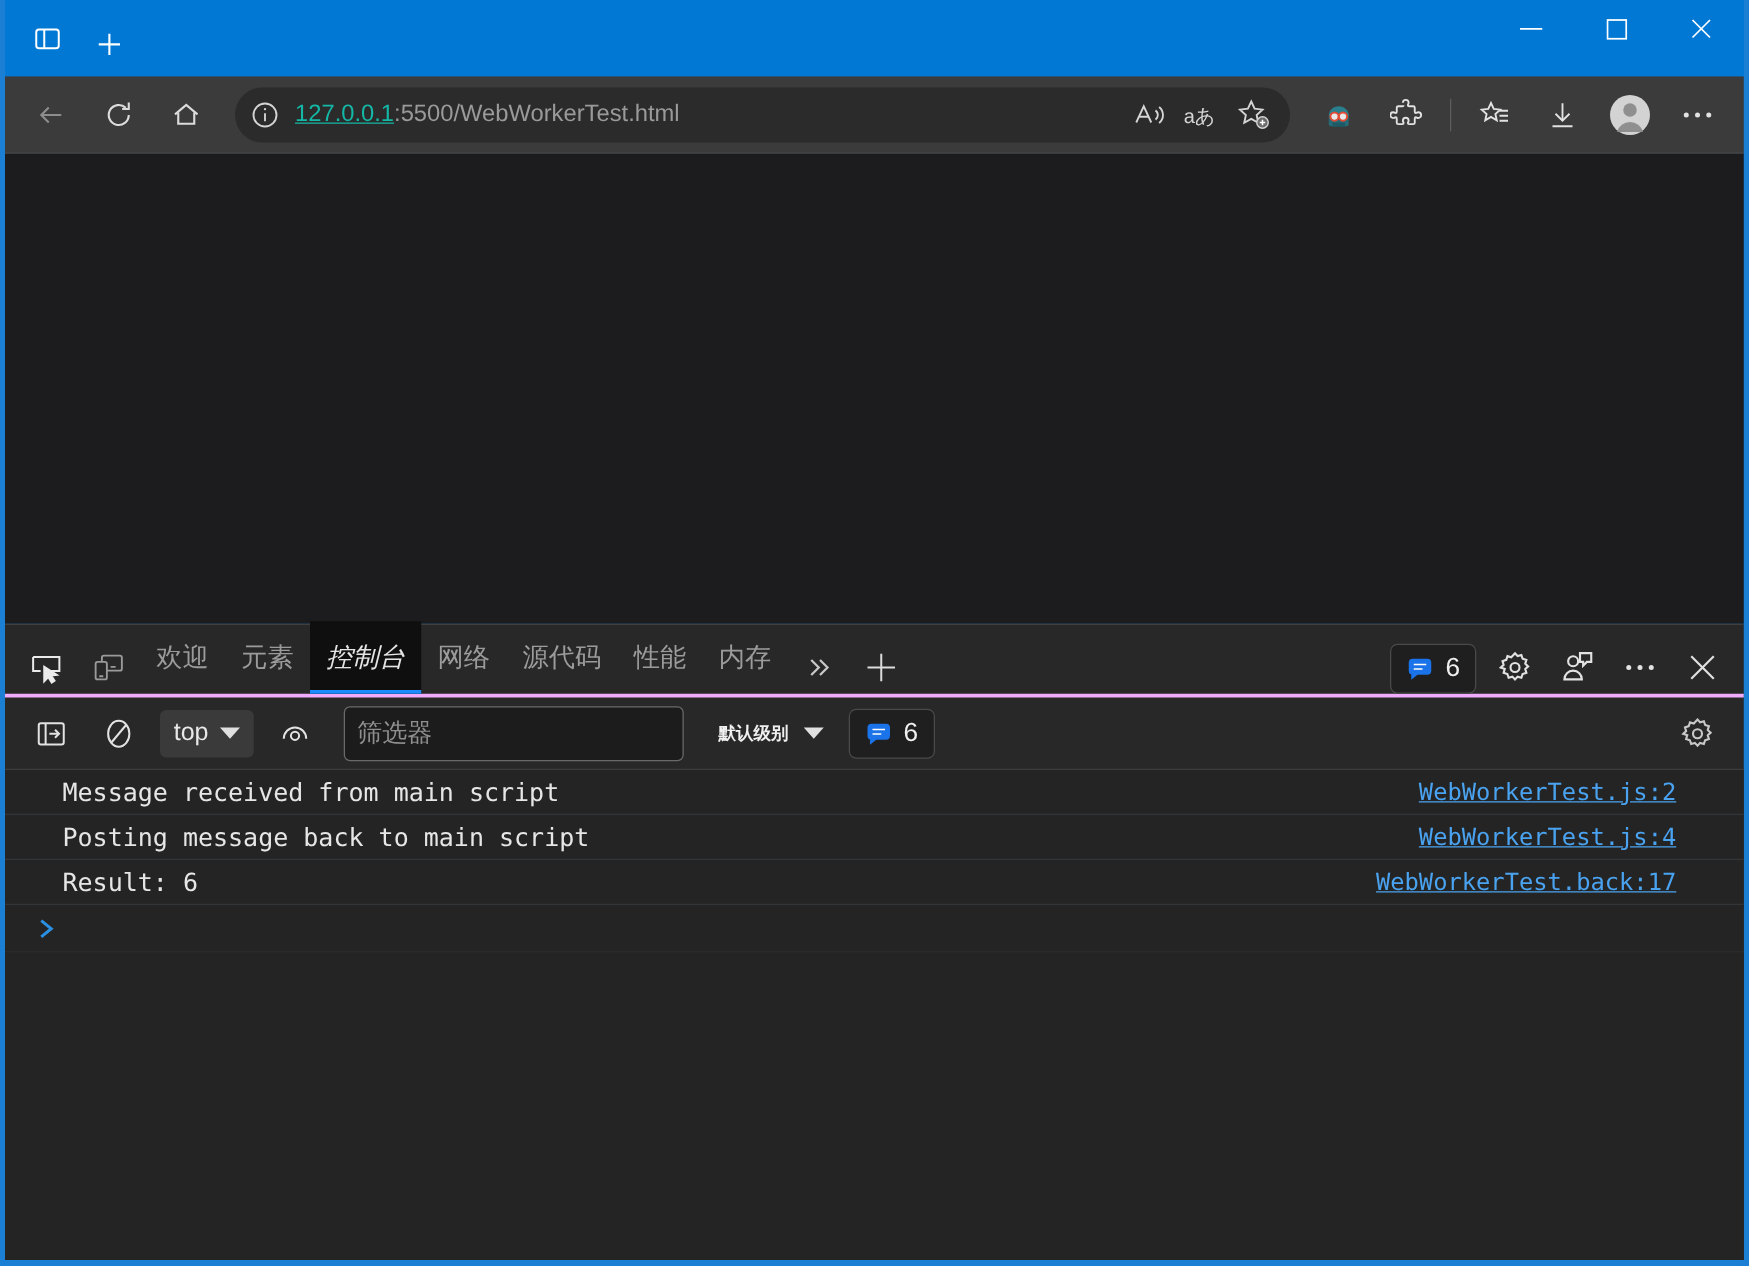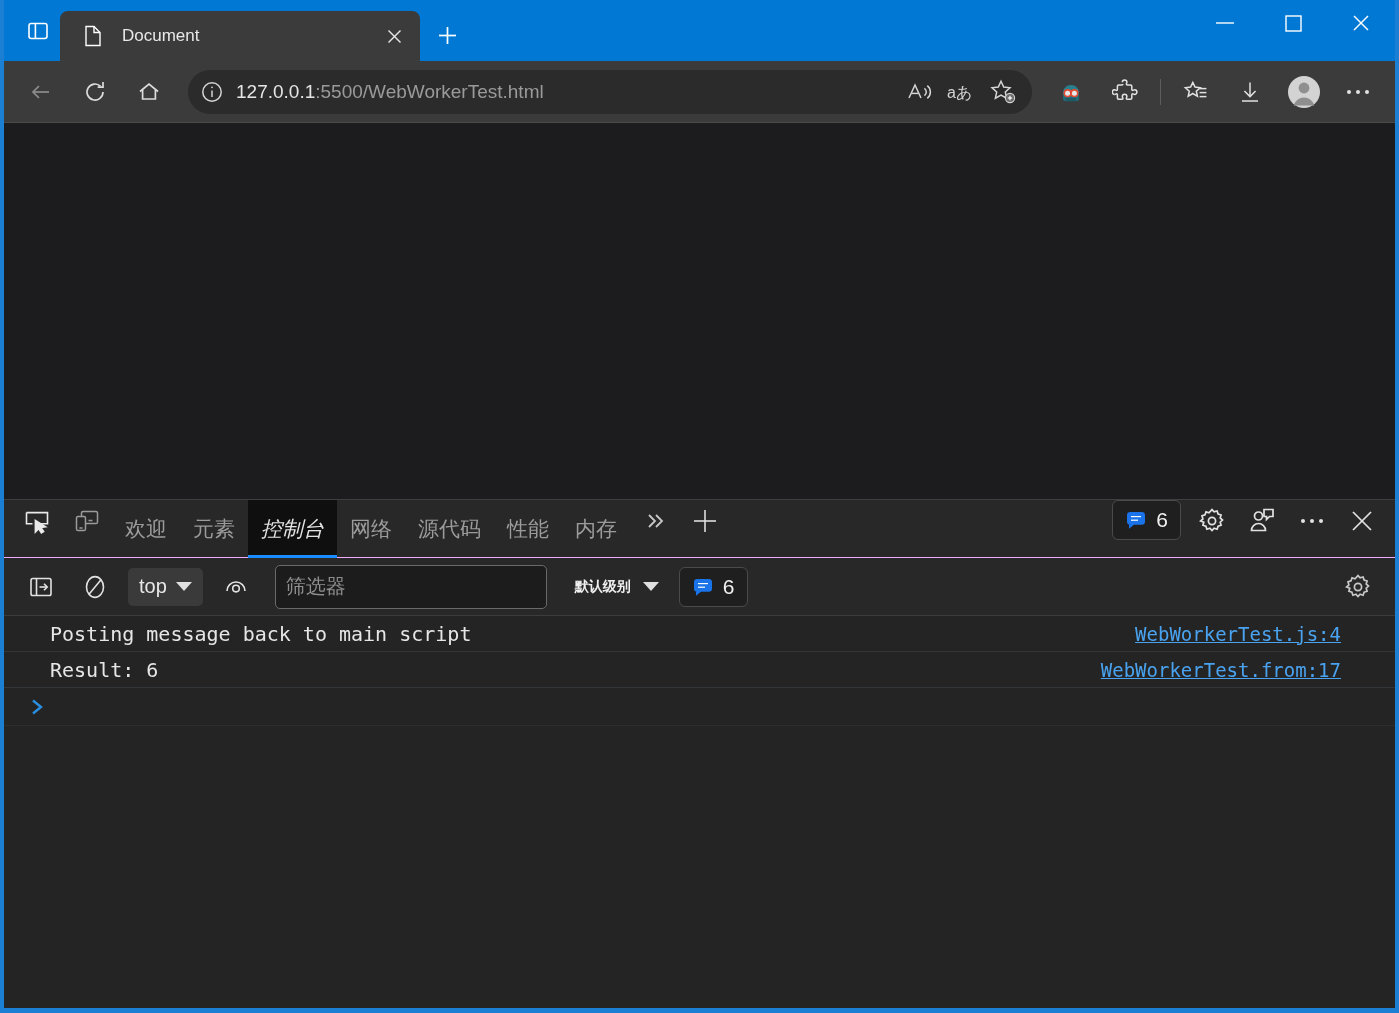--- a/index.html
+++ b/index.html
@@ -78,40 +78,40 @@
     margin: 0 12px; padding: 0 8px 0 6px;
   }
   .omni-info {
     width: 36px; height: 36px; flex: none;
     display: flex; align-items: center; justify-content: center;
   }
   .omni-url {
     flex: 1; font-size: 19px; color: #9a9a9a;
     margin-left: 6px; white-space: nowrap; overflow: hidden;
   }
-  .omni-url .host { color: #e5e5e5; }
+  .omni-url .host { color: #14b8a6; text-decoration: underline; }
   .omni-actions { display: flex; align-items: center; flex: none; }
   .omni-act {
     width: 42px; height: 38px;
     display: flex; align-items: center; justify-content: center;
   }
   .tb-sep { width: 1px; height: 26px; background: #5d5d5d; margin: 0 8px; flex: none; }
 
   
   .viewport { background: #1c1c1e; flex: 1; min-height: 0; }
 
   
   .devtools {
     height: 509px; background: #282828; flex: none;
     display: flex; flex-direction: column;
     border-top: 1px solid #3f3f3f;
   }
   .dt-tabbar {
-    height: 58px; flex: none; display: flex; align-items: flex-start;
-    padding: 0 8px; border-bottom: 1px solid #f0abfc;
+    height: 58px; flex: none; display: flex; align-items: flex-end;
+    padding: 0 8px; border-bottom: 3px solid #f0abfc;
   }
   .dt-icon-btn {
     width: 42px; height: 42px; flex: none;
     display: flex; align-items: center; justify-content: center;
     border-radius: 5px; margin: 0 4px;
   }
   .dt-tab {
     height: 58px; padding: 0 13px; flex: none;
     display: flex; align-items: center; justify-content: center;
     color: #9b9b9b; font-size: 21px; position: relative;
@@ -189,37 +189,20 @@
 <div class="window">
 
   <div class="titlebar">
     <div class="tab-actions-btn">
       <svg width="24" height="24" viewBox="0 0 24 24" fill="none" stroke="#ffffff" stroke-width="1.6">
         <rect x="3" y="4.5" width="18" height="15" rx="2.2"></rect>
         <line x1="9.4" y1="4.5" x2="9.4" y2="19.5"></line>
       </svg>
     </div>
 
-    <div class="tabstrip">
-      <div class="tab">
-        <span class="tab-favicon">
-          <svg width="20" height="22" viewBox="0 0 20 22" fill="none" stroke="#ffffff" stroke-width="1.4">
-            <path d="M3 1.5h8l6 6v13H3z"></path>
-            <path d="M11 1.5v6h6"></path>
-          </svg>
-        </span>
-        <span class="tab-title">Document</span>
-        <span class="tab-close">
-          <svg width="17" height="17" viewBox="0 0 17 17" stroke="#e5e5e5" stroke-width="1.4">
-            <line x1="2.5" y1="2.5" x2="14.5" y2="14.5"></line>
-            <line x1="14.5" y1="2.5" x2="2.5" y2="14.5"></line>
-          </svg>
-        </span>
-      </div>
-    </div>
 
     <div class="newtab-btn">
       <svg width="23" height="23" viewBox="0 0 23 23" stroke="#ffffff" stroke-width="1.7">
         <line x1="11.5" y1="3" x2="11.5" y2="20"></line>
         <line x1="3" y1="11.5" x2="20" y2="11.5"></line>
       </svg>
     </div>
 
     <div class="titlebar-spacer"></div>
 
@@ -484,29 +467,34 @@
       <div class="dt-icon-btn">
         <svg width="30" height="30" viewBox="0 0 30 30" fill="none" stroke="#c8c8c8" stroke-width="1.7">
           <circle cx="15" cy="15" r="3.6"></circle>
           <path d="M15 3.6l2.1 2.3 3-.9 1 3 3 1-.9 3 2.3 2.1-2.3 2.1.9 3-3 1-1 3-3-.9-2.1 2.3-2.1-2.3-3 .9-1-3-3-1 .9-3L3.6 15l2.3-2.1-.9-3 3-1 1-3 3 .9z"></path>
         </svg>
       </div>
     </div>
 
     <div class="console-body">
       <div class="console-row">
+        <span class="console-msg">Message received from main script</span>
+        <span class="console-spacer"></span>
+        <span class="console-src">WebWorkerTest.js:2</span>
+      </div>
+      <div class="console-row">
         <span class="console-msg">Posting message back to main script</span>
         <span class="console-spacer"></span>
         <span class="console-src">WebWorkerTest.js:4</span>
       </div>
       <div class="console-row">
         <span class="console-msg">Result: </span>
           <span class="console-msg num">6</span>
         <span class="console-spacer"></span>
-        <span class="console-src">WebWorkerTest.from:17</span>
+        <span class="console-src">WebWorkerTest.back:17</span>
       </div>
       <div class="console-prompt">
         <svg width="22" height="22" viewBox="0 0 22 22" fill="none" stroke="#2a8fe0" stroke-width="2.4">
           <polyline points="7,4.5 15,11 7,17.5"></polyline>
         </svg>
       </div>
       <div class="console-fill"></div>
     </div>
   </div>
 </div>

